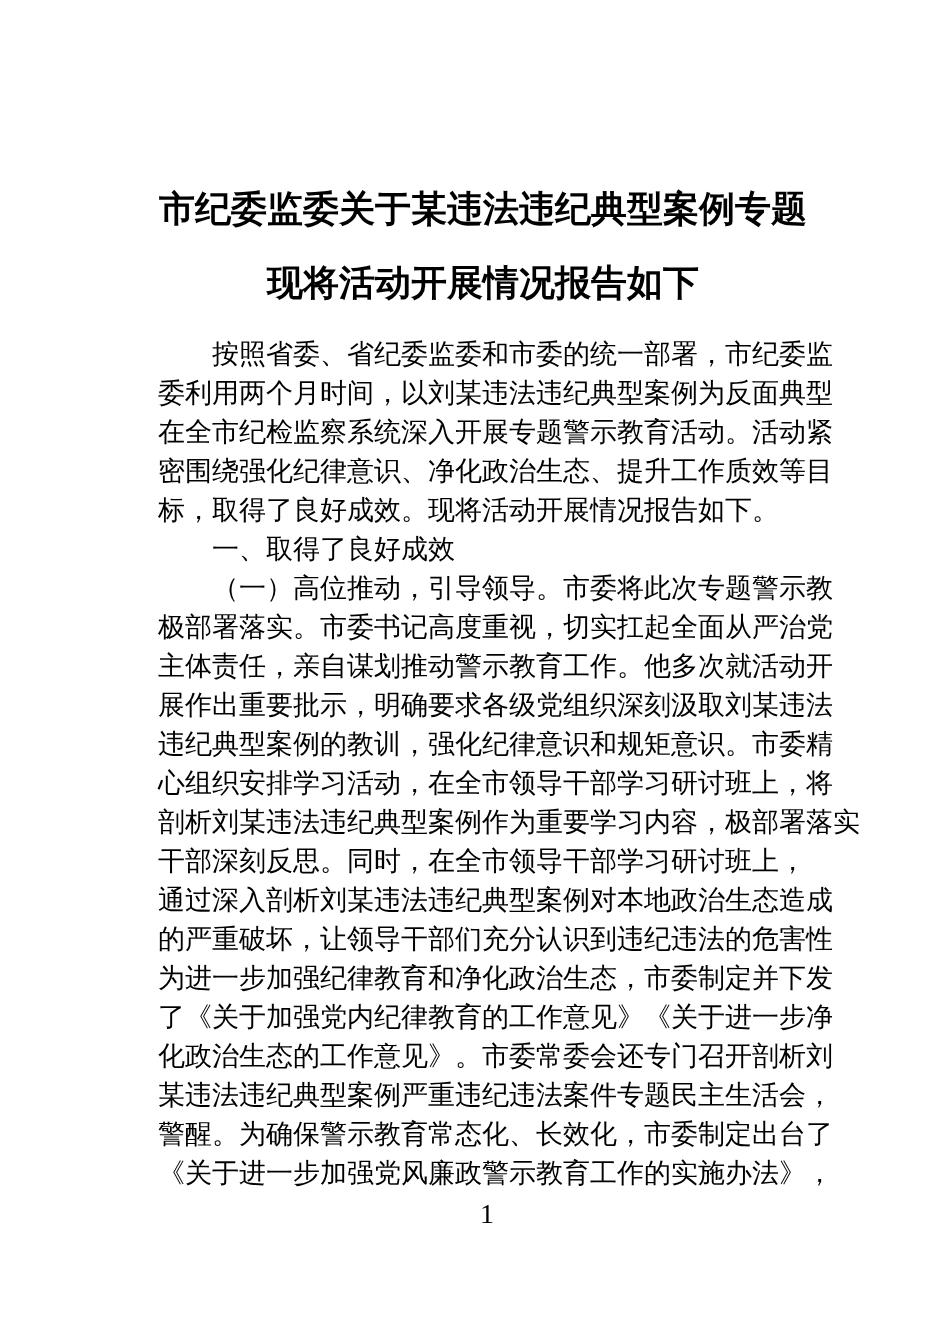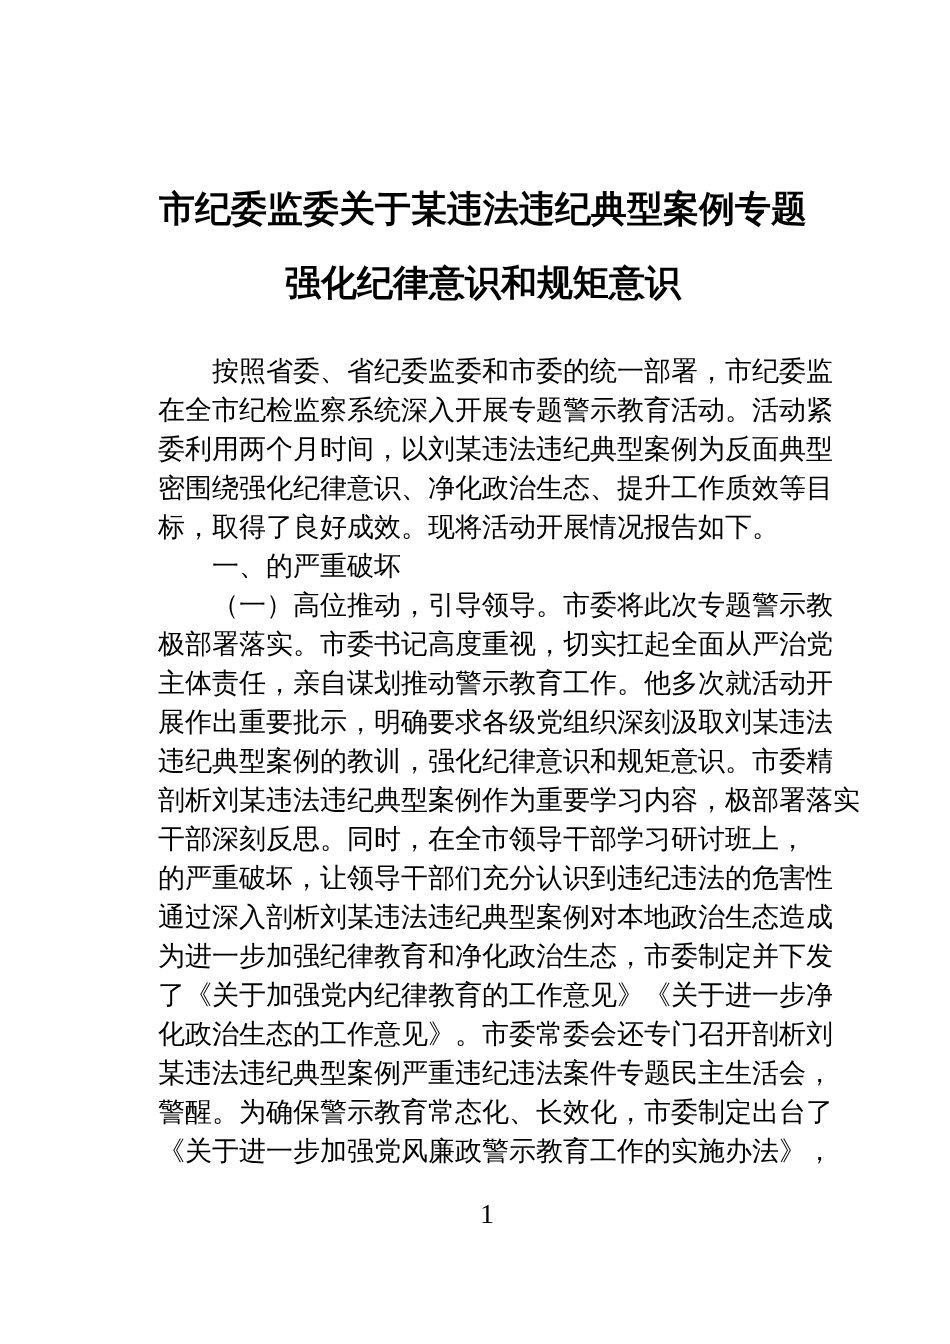--- a/index.html
+++ b/index.html
@@ -20,21 +20,21 @@
     left: 75px;
     right: 75px;
     text-align: center;
     font-size: 36px;
     font-weight: 700;
     line-height: 70px;
   }
   .title-line { white-space: nowrap; }
   .body-text {
     position: absolute;
-    top: 338px;
+    top: 321px;
     left: 142px;
     width: 684px;
     font-size: 27px;
     line-height: 35px;
     font-weight: 400;
   }
   .text-line { white-space: nowrap; }
   .page-number {
     position: absolute;
     top: 1186px;
@@ -46,40 +46,41 @@
   }
 </style>
 </head>
 <body>
 
 <div class="page">
 
   <h1 class="title">
 
   <div class="title-line">市纪委监委关于某违法违纪典型案例专题</div>
-      <div class="title-line">强化纪律意识和规矩意识</div>
+      <div class="title-line">现将活动开展情况报告如下</div>
     </h1>
 
   <div class="body-text">
 
   <div class="text-line">　　按照省委、省纪委监委和市委的统一部署，市纪委监</div>
+      <div class="text-line">委利用两个月时间，以刘某违法违纪典型案例为反面典型</div>
       <div class="text-line">在全市纪检监察系统深入开展专题警示教育活动。活动紧</div>
-      <div class="text-line">委利用两个月时间，以刘某违法违纪典型案例为反面典型</div>
       <div class="text-line">密围绕强化纪律意识、净化政治生态、提升工作质效等目</div>
       <div class="text-line">标，取得了良好成效。现将活动开展情况报告如下。</div>
-      <div class="text-line">　　一、的严重破坏</div>
+      <div class="text-line">　　一、取得了良好成效</div>
       <div class="text-line">　　（一）高位推动，引导领导。市委将此次专题警示教</div>
       <div class="text-line">极部署落实。市委书记高度重视，切实扛起全面从严治党</div>
       <div class="text-line">主体责任，亲自谋划推动警示教育工作。他多次就活动开</div>
       <div class="text-line">展作出重要批示，明确要求各级党组织深刻汲取刘某违法</div>
       <div class="text-line">违纪典型案例的教训，强化纪律意识和规矩意识。市委精</div>
+      <div class="text-line">心组织安排学习活动，在全市领导干部学习研讨班上，将</div>
       <div class="text-line">剖析刘某违法违纪典型案例作为重要学习内容，极部署落实</div>
       <div class="text-line">干部深刻反思。同时，在全市领导干部学习研讨班上，</div>
+      <div class="text-line">通过深入剖析刘某违法违纪典型案例对本地政治生态造成</div>
       <div class="text-line">的严重破坏，让领导干部们充分认识到违纪违法的危害性</div>
-      <div class="text-line">通过深入剖析刘某违法违纪典型案例对本地政治生态造成</div>
       <div class="text-line">为进一步加强纪律教育和净化政治生态，市委制定并下发</div>
       <div class="text-line">了《关于加强党内纪律教育的工作意见》《关于进一步净</div>
       <div class="text-line">化政治生态的工作意见》。市委常委会还专门召开剖析刘</div>
       <div class="text-line">某违法违纪典型案例严重违纪违法案件专题民主生活会，</div>
       <div class="text-line">警醒。为确保警示教育常态化、长效化，市委制定出台了</div>
       <div class="text-line">《关于进一步加强党风廉政警示教育工作的实施办法》，</div>
     </div>
 
   <div class="page-number">1</div>
 

